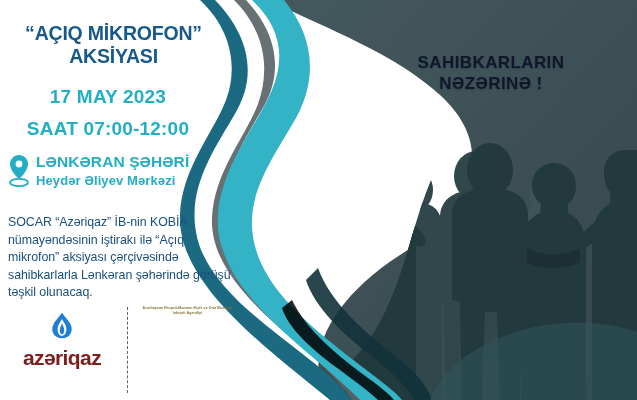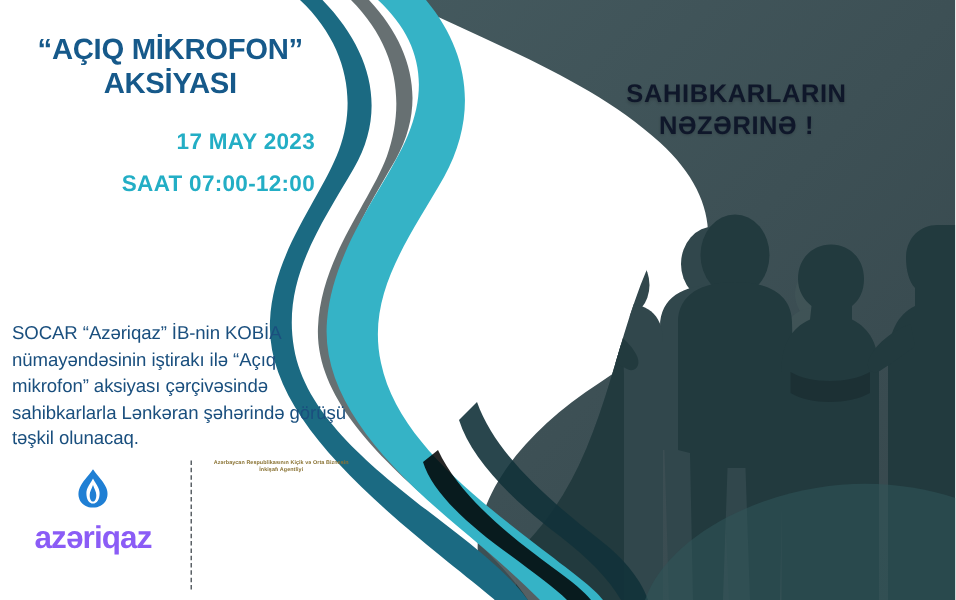--- a/index.html
+++ b/index.html
@@ -43,25 +43,24 @@
   }
 
   .datetime-block{
     position:absolute;
     top:87px; left:6px;
     width:204px;
     text-align:center;
   }
   .dt-line{
     color:#23aec5;
-    font-size:15px;
+    font-size:19px;
     font-weight:bold;
     line-height:1.0;
     letter-spacing:0.2px;
-    text-align:right;
   }
   .dt-line.time{ margin-top:13px; }
 
   .venue-block{
     position:absolute;
     top:152px; left:8px;
     width:220px;
     display:flex;
     align-items:flex-start;
     gap:6px;
@@ -107,21 +106,21 @@
     height:92px;
   }
   .logo-azeriqaz{
     position:absolute;
     left:4px; top:6px;
     width:96px;
     text-align:center;
   }
   .flame-wrap{ height:30px; }
   .azeriqaz-word{
-    color:#8b5cf6;
+    color:#7f1d1d;
     font-size:21px;
     font-weight:bold;
     letter-spacing:-0.6px;
     line-height:1;
     margin-top:2px;
   }
   .logo-divider{
     position:absolute;
     left:117px; top:2px;
     width:0; height:86px;
@@ -286,20 +285,33 @@
 
   <div class="left-col">
 
     <div class="event-title">“AÇIQ MİKROFON” AKSİYASI</div>
 
     <div class="datetime-block">
       <div class="dt-line">17 MAY 2023</div>
       <div class="dt-line time">SAAT 07:00-12:00</div>
     </div>
 
+    <div class="venue-block">
+      <span class="pin-wrap">
+        <svg viewBox="0 0 22 34" width="22" height="34">
+          <path d="M11,1 C6,1 2,5 2,10.2 C2,17 11,25 11,25 C11,25 20,17 20,10.2 C20,5 16,1 11,1 Z" fill="#23aec5"></path>
+          <circle cx="11" cy="10" r="3.4" fill="#ffffff"></circle>
+          <ellipse cx="11" cy="28.5" rx="9" ry="3.6" fill="none" stroke="#23aec5" stroke-width="1.8"></ellipse>
+        </svg>
+      </span>
+      <span class="venue-text">
+        <span class="venue-city" style="display:block;">LƏNKƏRAN ŞƏHƏRİ</span>
+        <span class="venue-place" style="display:block;">Heydər Əliyev Mərkəzi</span>
+      </span>
+    </div>
 
     <div class="body-text">SOCAR “Azəriqaz” İB-nin KOBİA nümayəndəsinin iştirakı ilə “Açıq mikrofon” aksiyası çərçivəsində sahibkarlarla Lənkəran şəhərində görüşü təşkil olunacaq.</div>
 
     <div class="logo-row">
 
       <div class="logo-azeriqaz">
         <span class="flame-wrap">
           <svg viewBox="0 0 34 32" width="30" height="30">
             <path d="M17,1 C13,7 9,10 7,15 C4,22 8,30 17,30 C26,30 30,22 27,15
                      C25,10 21,7 17,1 Z" fill="#1f7fd4"></path>

